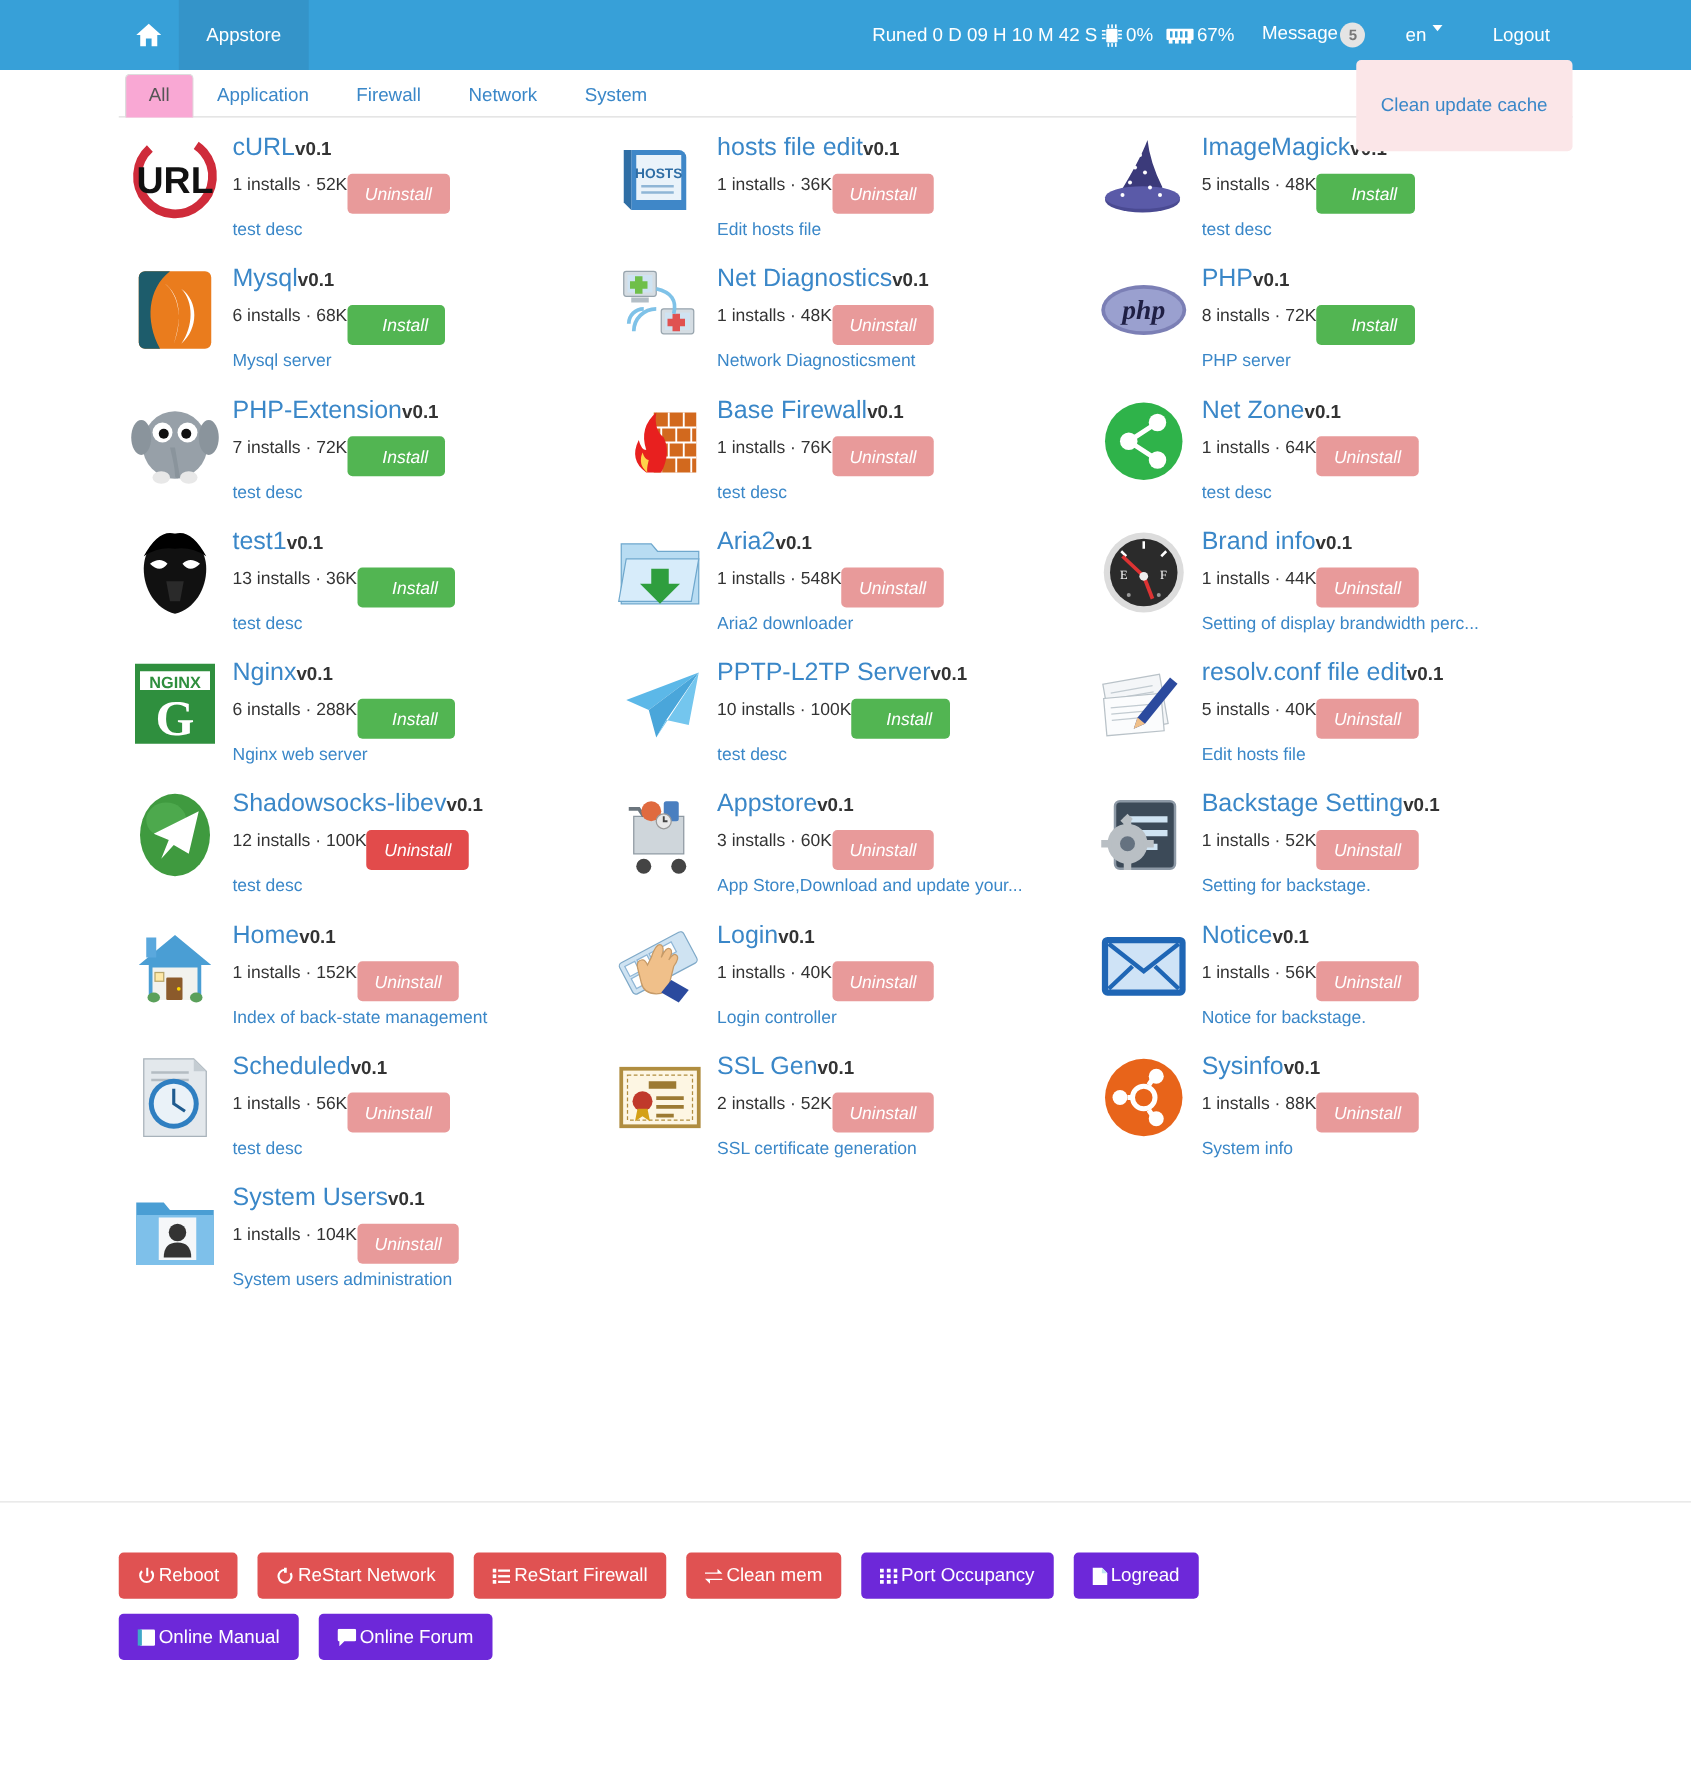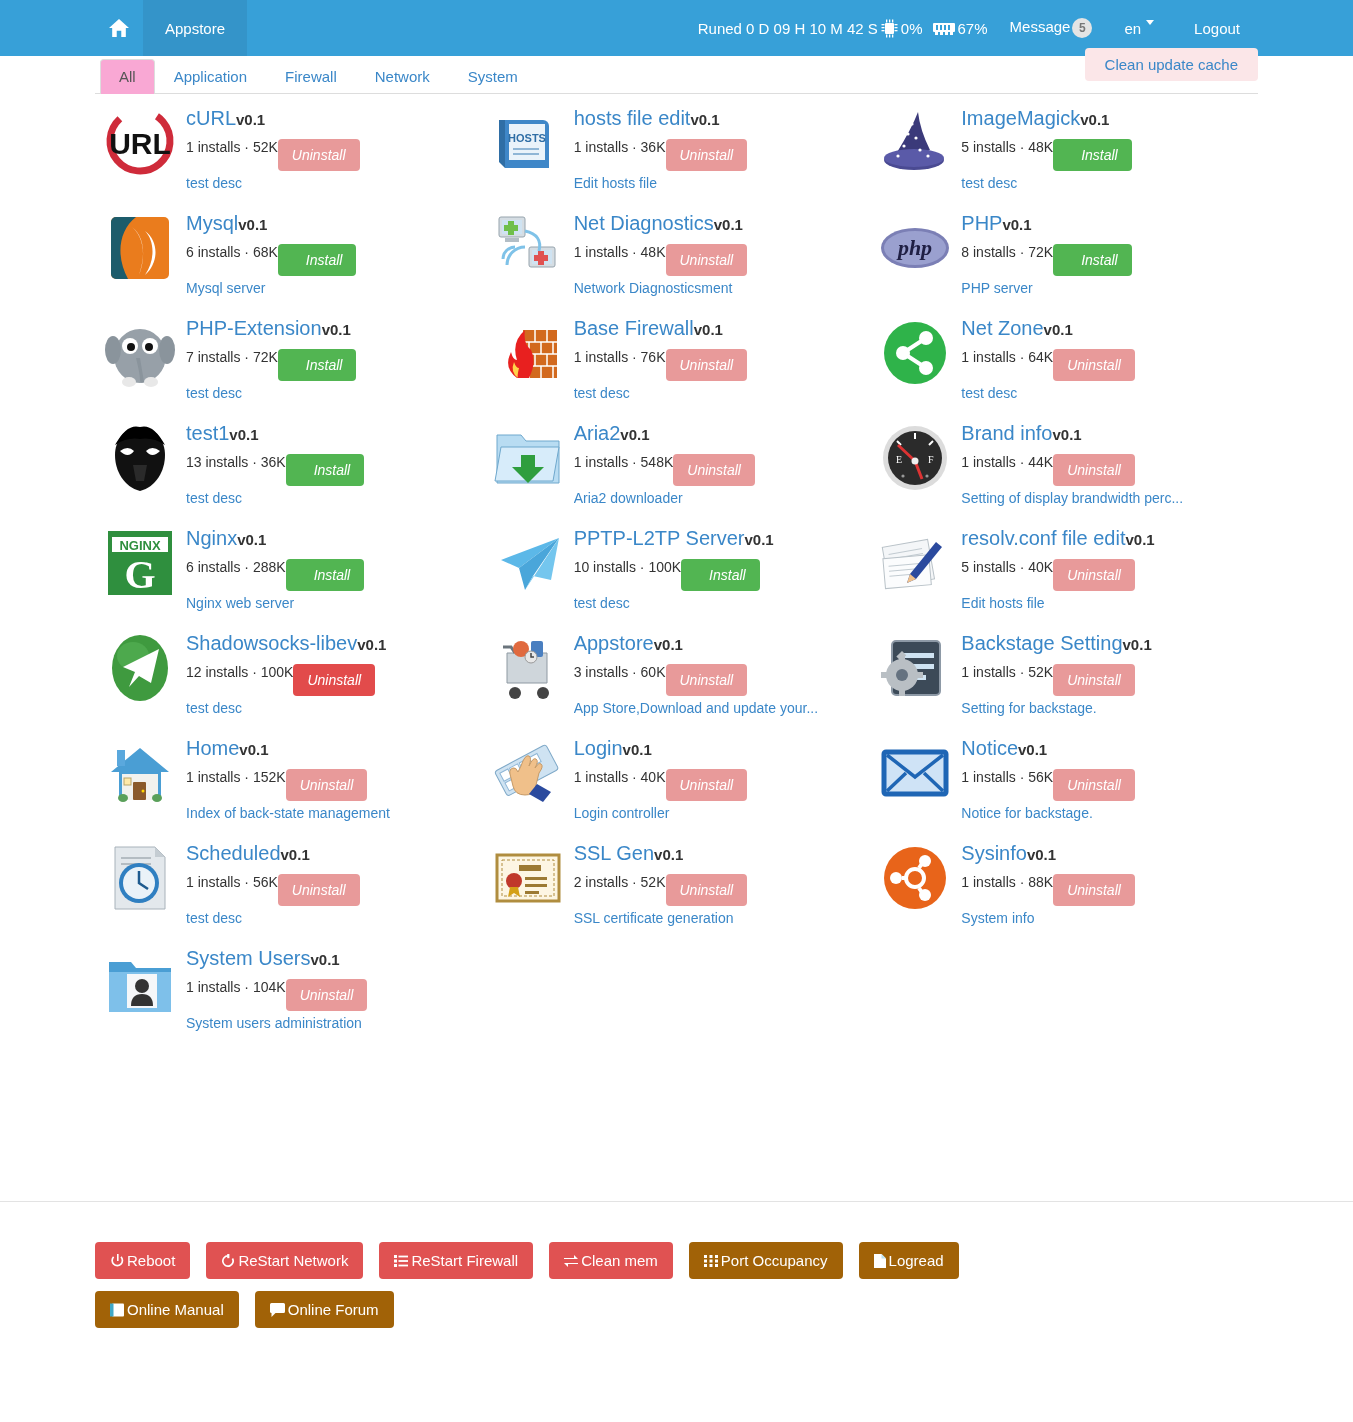--- a/index.html
+++ b/index.html
@@ -111,21 +111,21 @@
     border-color: #ddd;
     border-bottom-color: #fff;
   }
   .btn-clean {
     position: absolute;
     right: 0; top: -8px;
     background: #fbe6e8;
     border: none;
     color: #3a87c8;
     font-size: 15px;
-    padding: 8px 20px;
+    padding: 28px 20px;
     border-radius: 4px;
     cursor: pointer;
     font-family: inherit;
   }
 
   
   .grid {
     display: flex;
     flex-wrap: wrap;
     padding-top: 6px;
@@ -209,21 +209,21 @@
     font-size: 15px;
     padding: 11px 15px;
     cursor: pointer;
     font-family: inherit;
     display: inline-flex;
     align-items: center;
     line-height: 1;
     white-space: nowrap;
   }
   .fbtn.red { background: #e05252; }
-  .fbtn.cyan { background: #a16207; text-align: right; }
+  .fbtn.cyan { background: #6d28d9; text-align: right; }
   .fbtn svg { margin-right: 3px; display:block; }
   .copyright {
     display: flex;
     justify-content: space-between;
     align-items: center;
     font-size: 15px;
     color: #777;
     padding: 34px 0 26px 5px;
   }
 </style>

